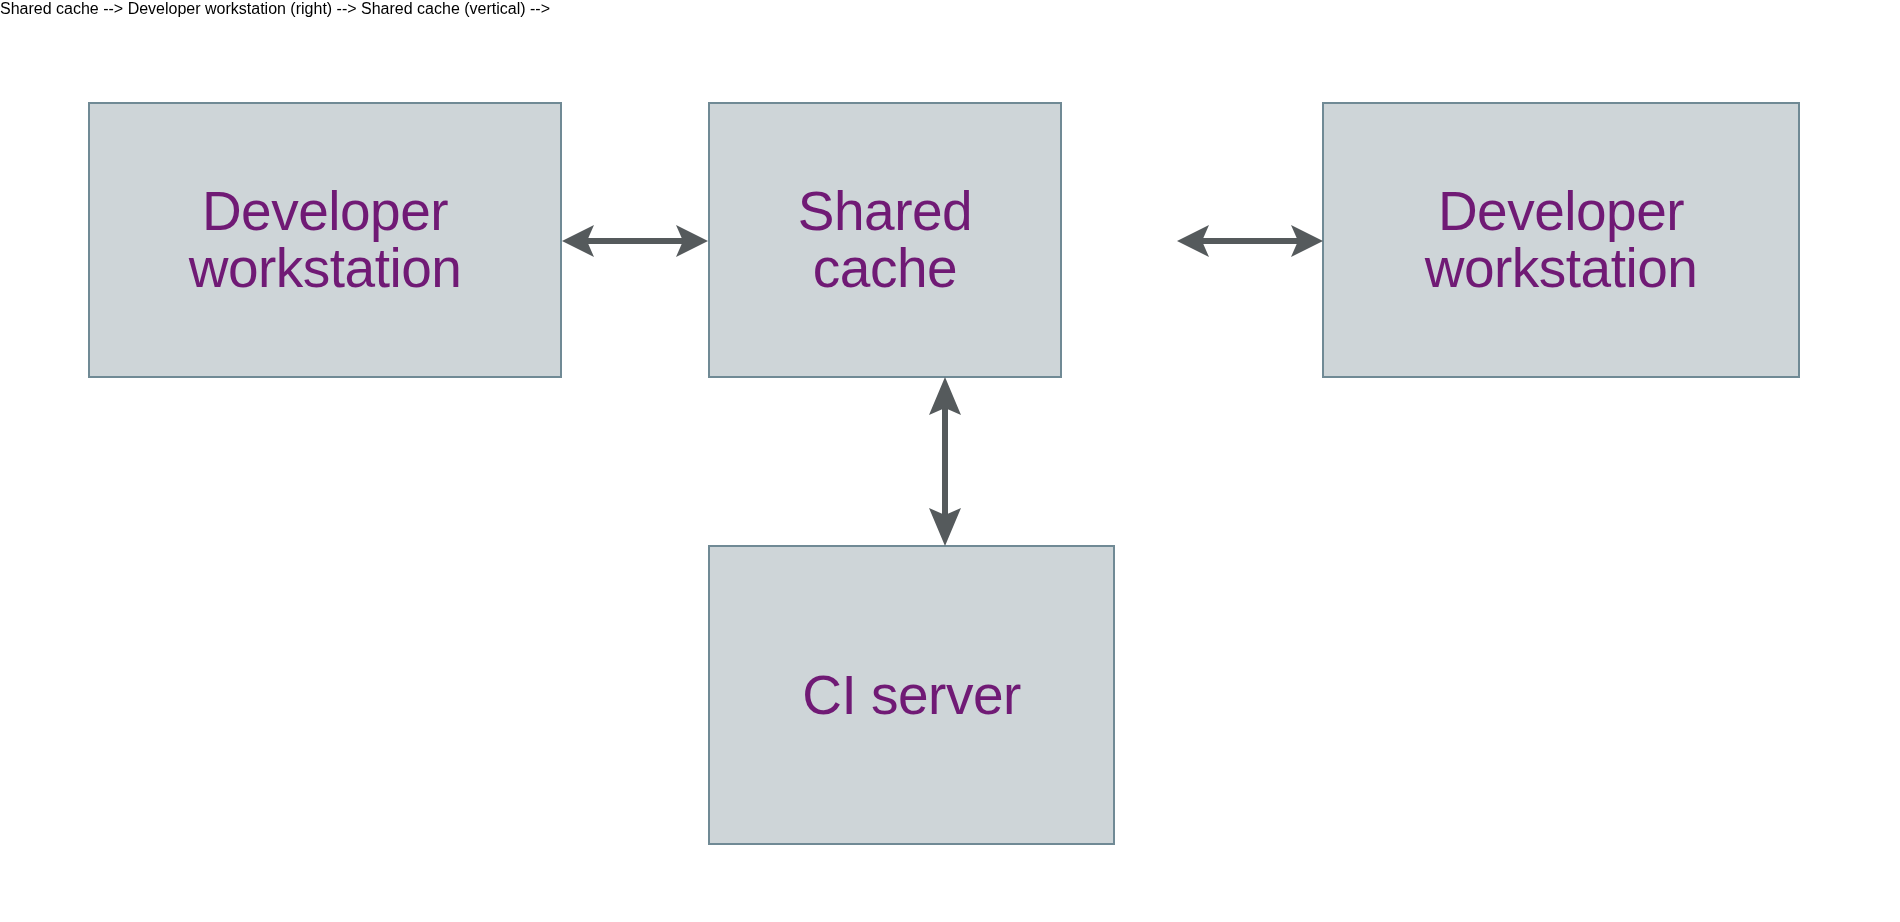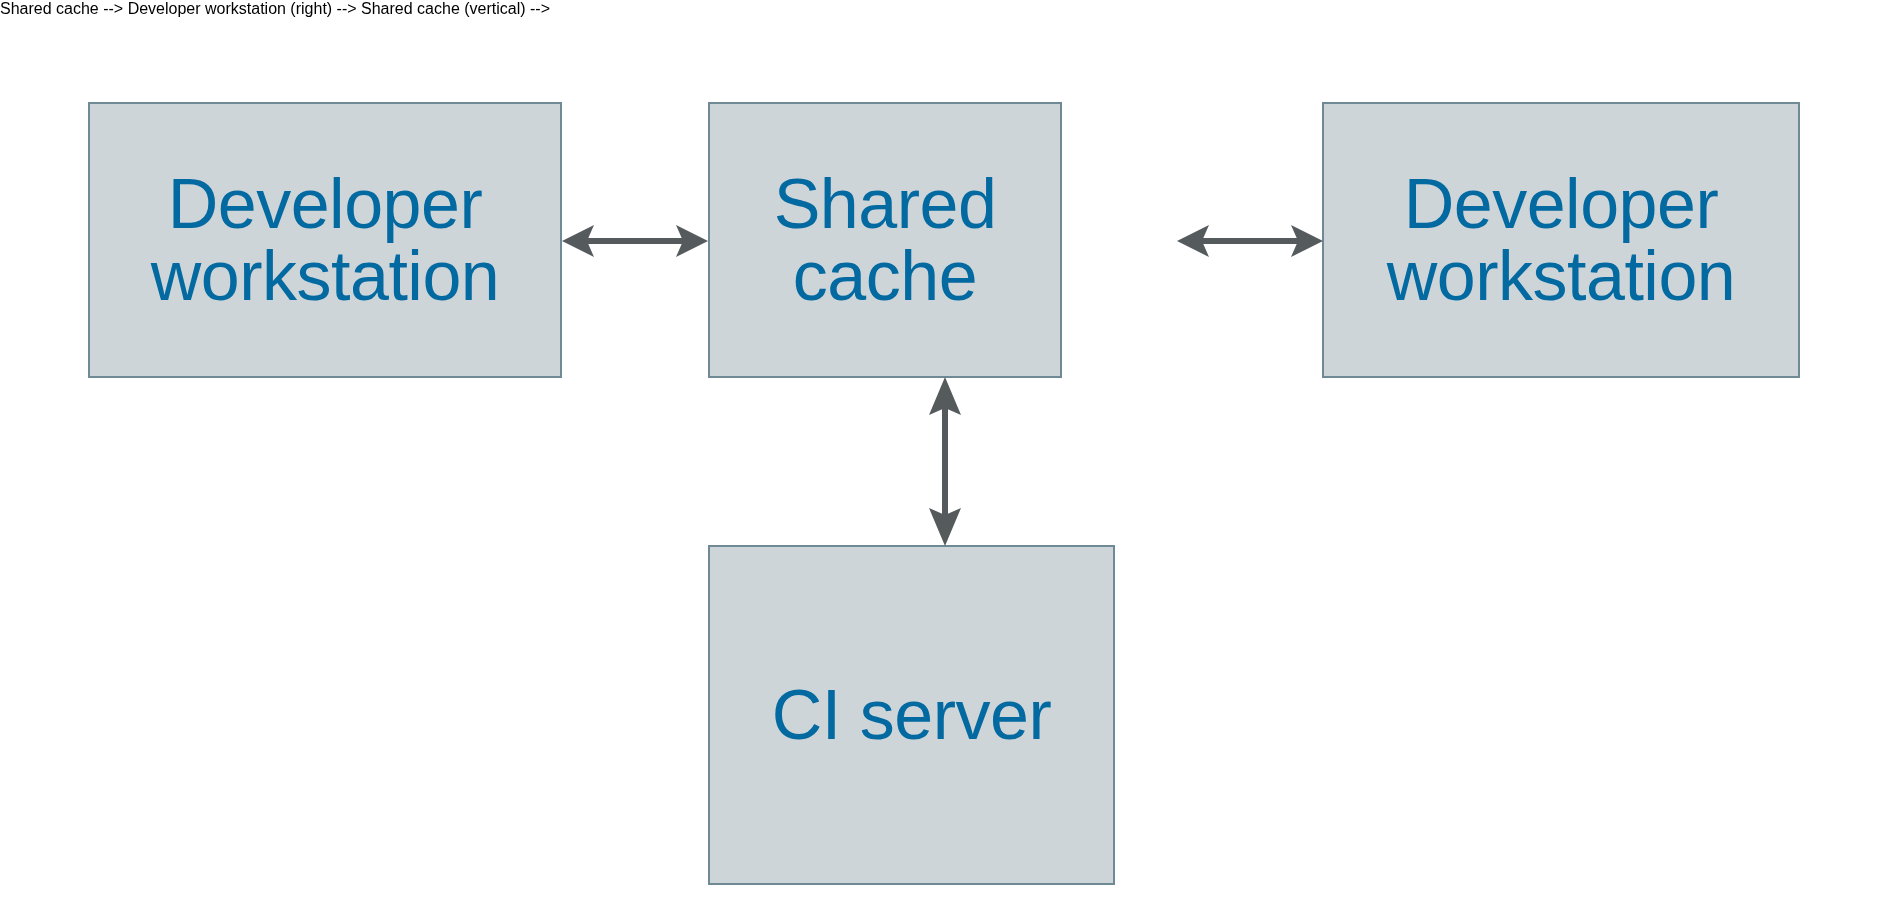--- a/index.html
+++ b/index.html
@@ -29,32 +29,32 @@
     background: #ced5d8;
     border: 2px solid #708a95;
     display: flex;
     align-items: center;
     justify-content: center;
     text-align: center;
     padding: 0 6px;
   }
   .node-label {
     font-family: "Liberation Sans", sans-serif;
-    font-size: 70px;
+    font-size: 55px;
     line-height: 1.03;
-    color: #0369a1;
+    color: #701a75;
     letter-spacing: -0.5px;
     white-space: pre-line;
     font-weight: 400;
   }
 
   #node-dev-left   { left: 88px;   top: 102px;  width: 474px; height: 276px; }
   #node-shared     { left: 708px;  top: 102px;  width: 354px; height: 276px; }
   #node-dev-right  { left: 1322px; top: 102px;  width: 478px; height: 276px; }
-  #node-ci         { left: 708px;  top: 545px;  width: 407px; height: 340px; }
+  #node-ci         { left: 708px;  top: 545px;  width: 407px; height: 300px; }
 
   
   .connector {
     position: absolute;
     overflow: visible;
   }
   #conn-left-shared  { left: 560px;  top: 211px; width: 150px; height: 60px; }
   #conn-shared-right { left: 1175px; top: 211px; width: 150px; height: 60px; }
   #conn-shared-ci    { left: 915px;  top: 375px; width: 60px;  height: 173px; }
 

